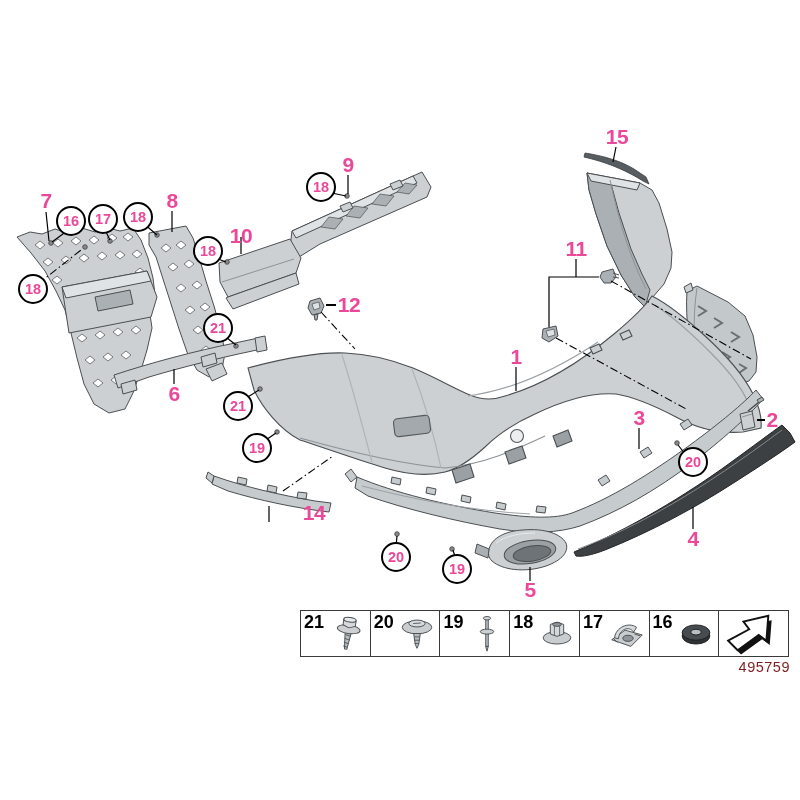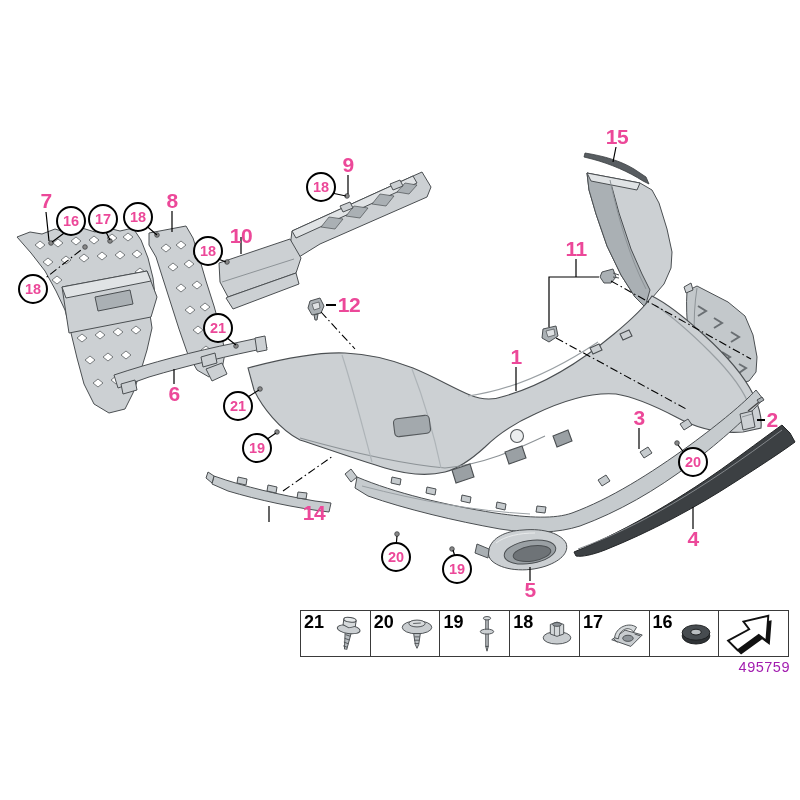--- a/index.html
+++ b/index.html
@@ -11,21 +11,21 @@
   .callout.circled{width:26px;height:26px;border:2.4px solid #000;border-radius:50%;
     background:#fff;font-size:14.5px;font-weight:bold;display:flex;align-items:center;
     justify-content:center;line-height:1;}
   .legend{position:absolute;left:300px;top:610px;width:489px;height:47px;display:flex;
     border:1.4px solid #3a3a3a;background:#fff;box-sizing:border-box;}
   .legend-cell{flex:1 1 0;position:relative;border-right:1.4px solid #3a3a3a;
     display:flex;align-items:center;justify-content:flex-end;box-sizing:border-box;}
   .legend-cell:last-child{border-right:none;justify-content:center;}
   .legend-num{position:absolute;left:3px;top:1px;font-size:18px;font-weight:bold;color:#000;}
   .legend-icon{margin-right:1px;}
-  .part-number{position:absolute;top:659px;right:10px;font-size:14.5px;color:#a21caf;
+  .part-number{position:absolute;top:659px;right:10px;font-size:14.5px;color:#7f1d1d;
     letter-spacing:0.5px;}
 </style>
 </head>
 <body>
 
 <div class="stage">
 
 <svg class="parts-svg" width="800" height="800" viewBox="0 0 800 800">
 
   <g fill="#ccd0d3" stroke="#4b4f52" stroke-width="1">

